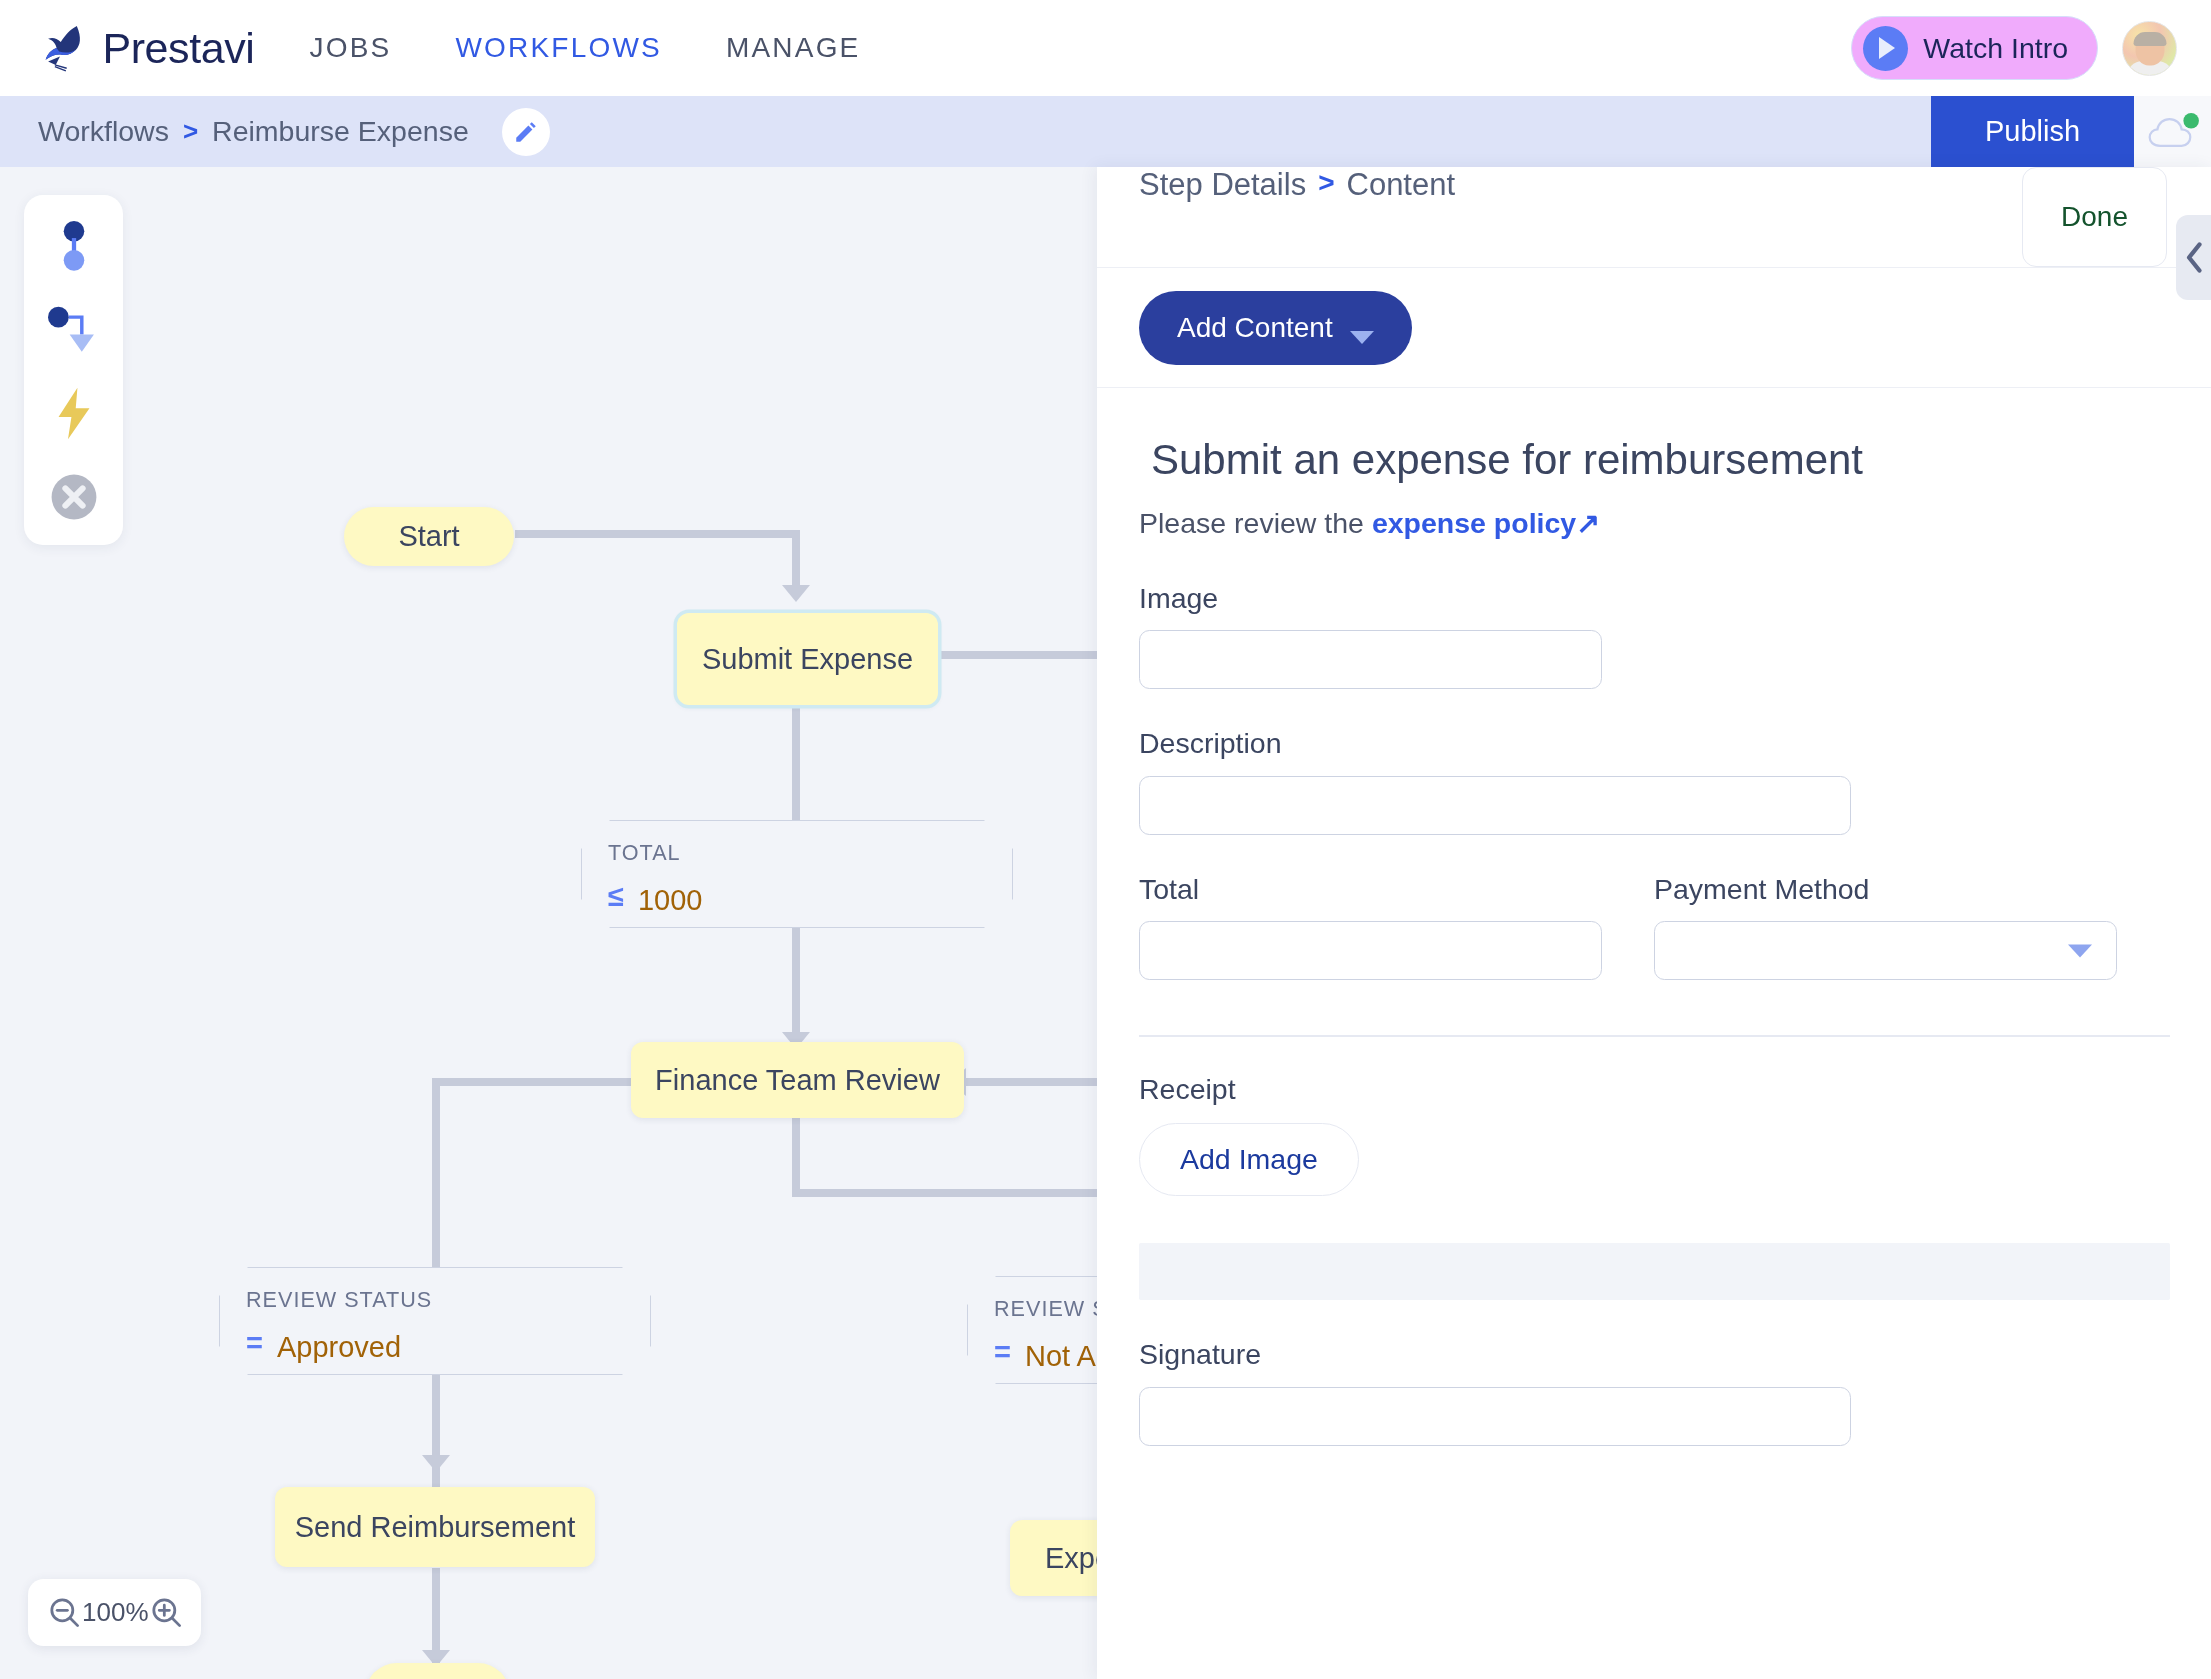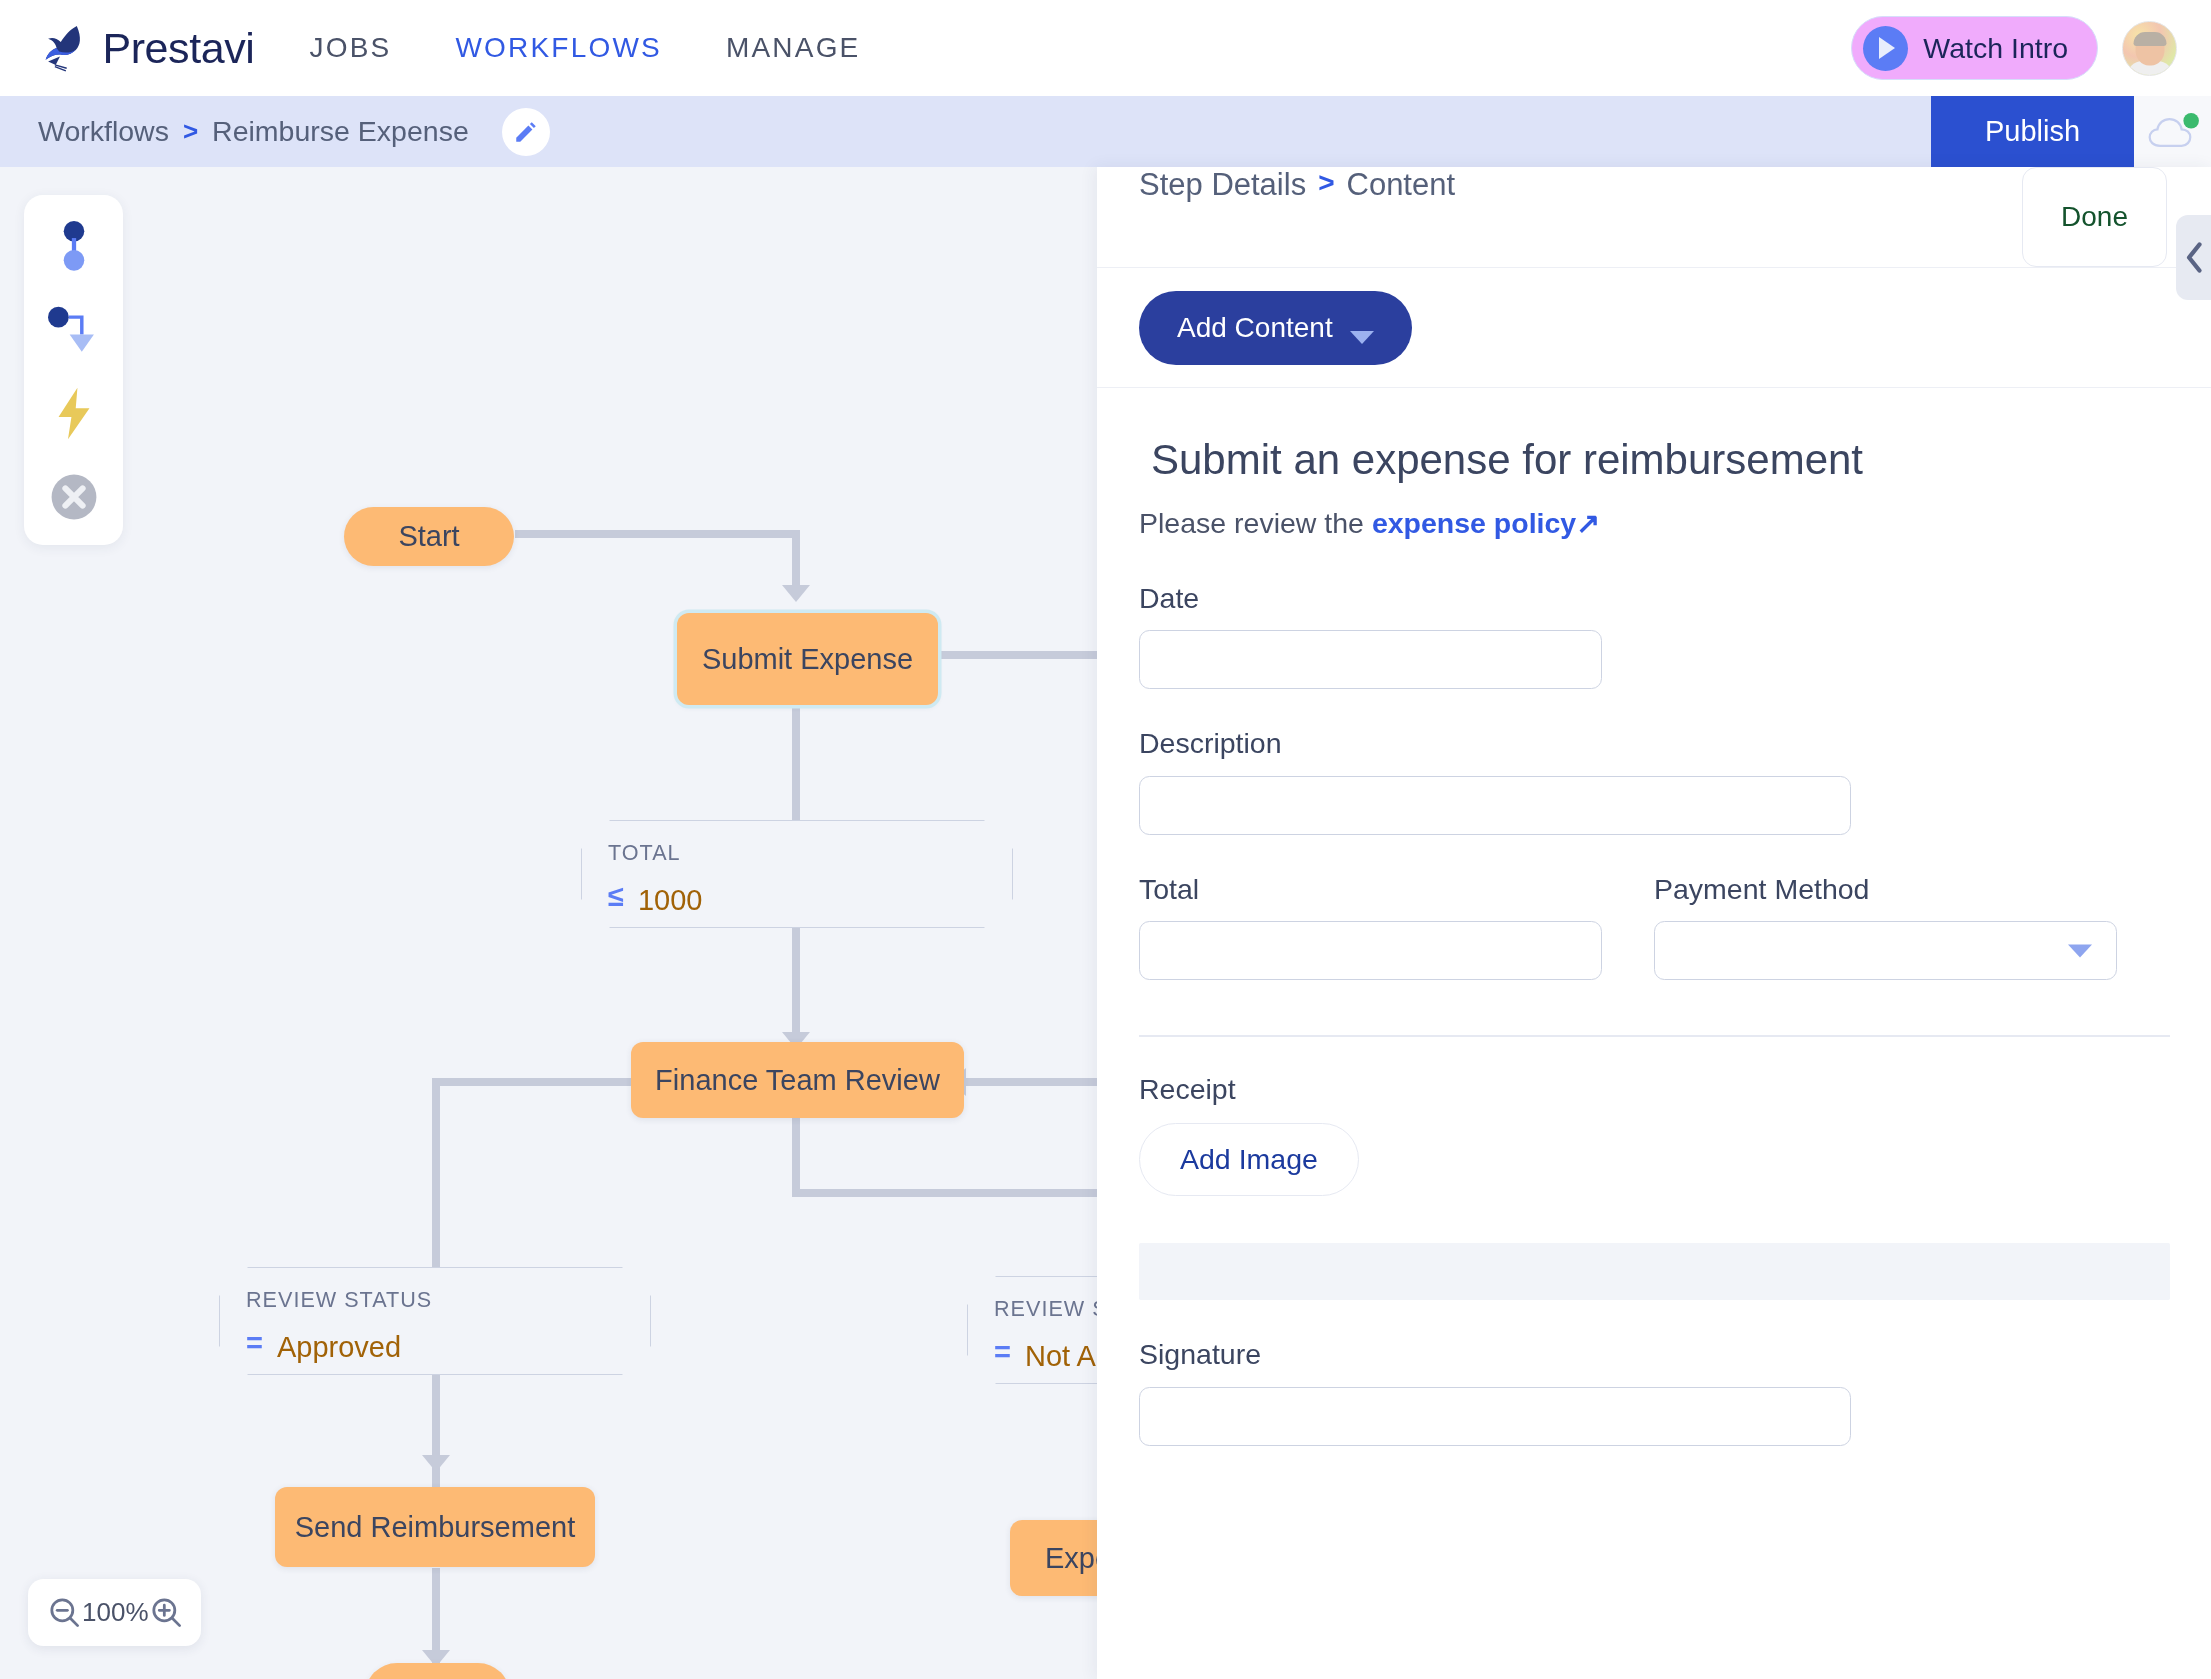--- a/index.html
+++ b/index.html
@@ -103,21 +103,21 @@
     position: absolute; left: 24px; top: 28px; width: 99px; height: 350px;
     background: #fff; border-radius: 19px;
     box-shadow: 0 2.6px 12px rgba(40,50,90,.07);
     display: flex; flex-direction: column; align-items: center;
     padding-top: 24px; gap: 26px;
   }
   .tool { width: 57px; height: 57px; cursor: pointer; display:flex; align-items:center; justify-content:center;}
 
   
   .node {
-    position: absolute; background: #fdba74; border-radius: 12px;
+    position: absolute; background: #fef9c3; border-radius: 12px;
     box-shadow: 0 1.7px 6px rgba(40,50,90,.09);
     display: flex; align-items: center; justify-content: center;
     font-size: 29px; color: #3b4560; cursor: pointer; white-space: nowrap;
   }
   .node.pill { border-radius: 864px; }
   .node.selected { box-shadow: 0 0 0 3.5px #cfeaf2, 0 1.7px 6px rgba(40,50,90,.09); }
   .cond {
     position: absolute; background: #f2f4f9;
     border: 1.3px solid #cdd3e2; cursor: pointer;
     clip-path: polygon(29px 0, calc(100% - 29px) 0, 100% 29px, 100% calc(100% - 29px),
@@ -415,21 +415,21 @@
       </span>
     </div>
 
     <div class="panel-body">
       <div class="form-title">Submit an expense for reimbursement</div>
       <div class="form-sub">
         <span>Please review the </span><a>expense policy</a><span class="ext-arrow">↗</span>
       </div>
 
       <div class="field" style="margin-top:42px;">
-        <div class="field-label">Date</div>
+        <div class="field-label">Image</div>
         <div class="field-input" style="width:463px;"></div>
       </div>
 
       <div class="field">
         <div class="field-label">Description</div>
         <div class="field-input" style="width:712px;"></div>
       </div>
 
       <div class="row2">
         <div>

